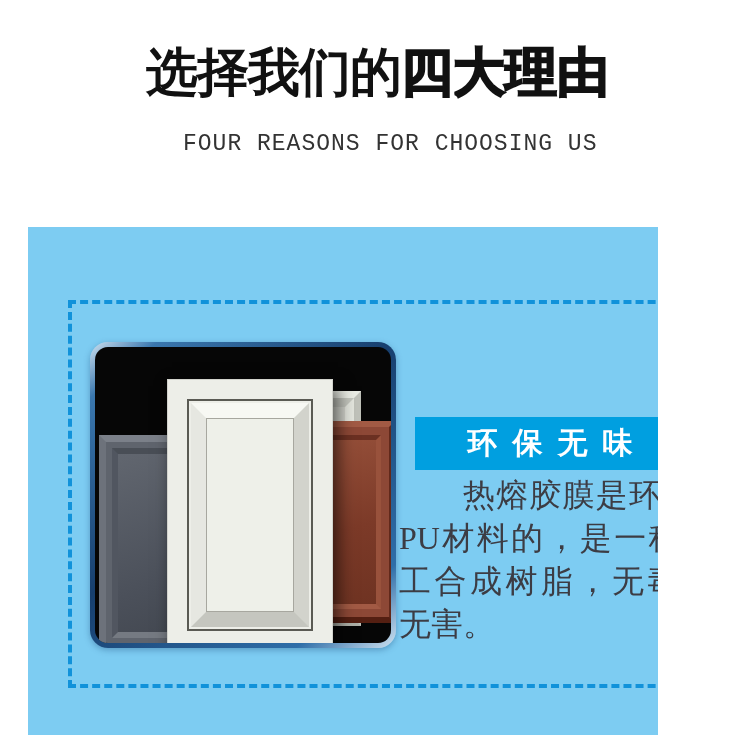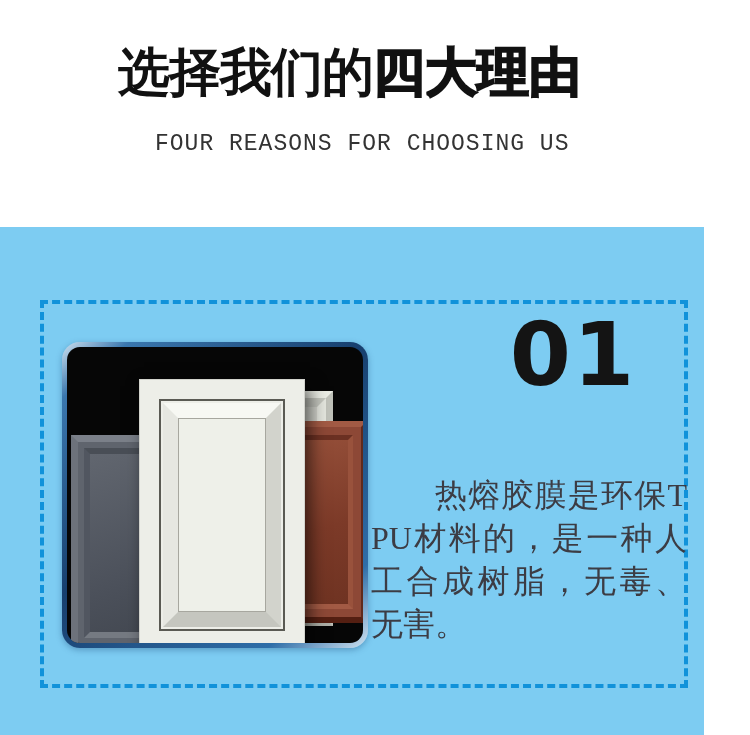--- a/index.html
+++ b/index.html
@@ -1,20 +1,21 @@
 <!DOCTYPE html>
 <html style="--section-bg: #7dccf2; --dash-border: #1192da; --banner-bg: #009fe0; --banner-text: #ffffff; --title-text: #111111; --subtitle-text: #333333; --number-text: #141414; --paragraph-text: #3c3c44;"><head>
 <meta charset="utf-8">
 <style>
   * { margin:0; padding:0; box-sizing:border-box; }
   html,body { background:#ffffff; }
   .page {
-    position:relative; width:704px; height:735px;
+    position:relative; width:630px; height:735px;
     background:#ffffff; overflow:hidden;
     font-family:"Liberation Sans", sans-serif;
+    margin-left:28px;
   }
 
   
   .header { position:absolute; left:0; top:0; width:750px; height:227px; background:#ffffff; }
   .title {
     position:absolute; left:118px; top:40px;
     font-size:52px; letter-spacing:-1px; line-height:64px;
     color:var(--title-text); white-space:nowrap;
     font-family:"Liberation Serif","DejaVu Serif",serif;
   }
@@ -152,19 +153,21 @@
         </div>
         <div class="door door-center">
           <div class="dc-line"></div>
           <div class="dc-bevel">
             <div class="dc-panel"></div>
           </div>
         </div>
       </div>
     </div>
 
-    <div class="big-number">01</div>
 
+    <div class="banner">
+      <span>环保无味</span>
+    </div>
 
     <p class="desc">热熔胶膜是环保TPU材料的，是一种人工合成树脂，无毒、无害。</p>
 
   </section>
 </div>
 
 </body></html>

